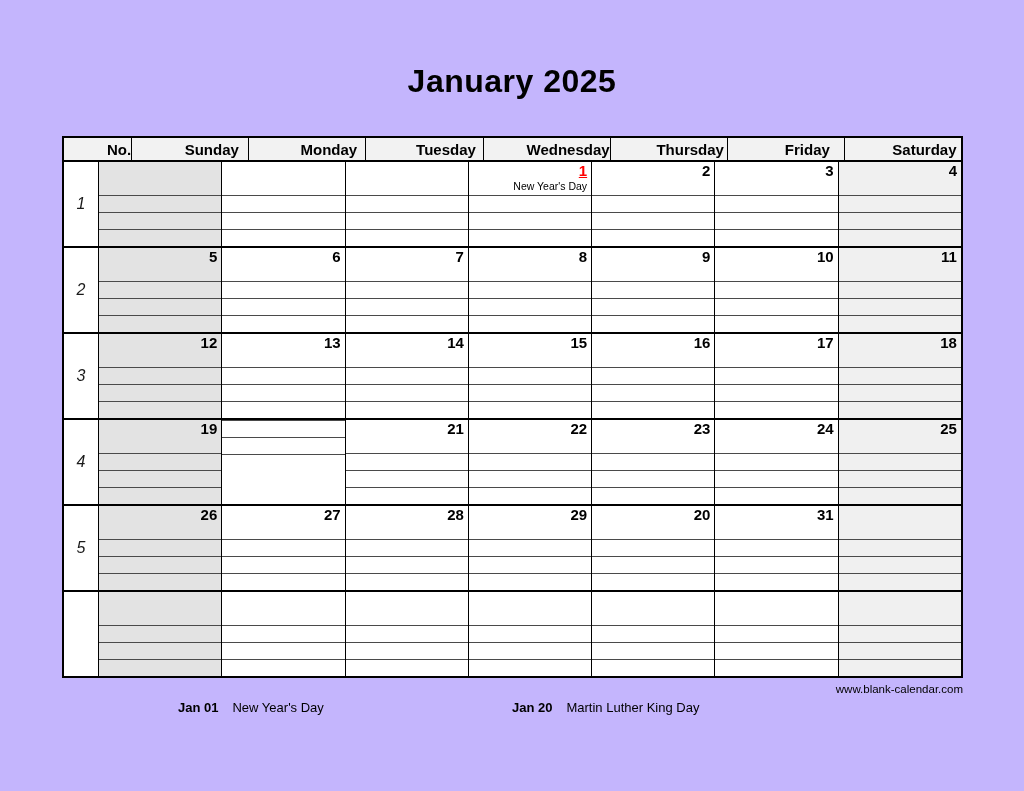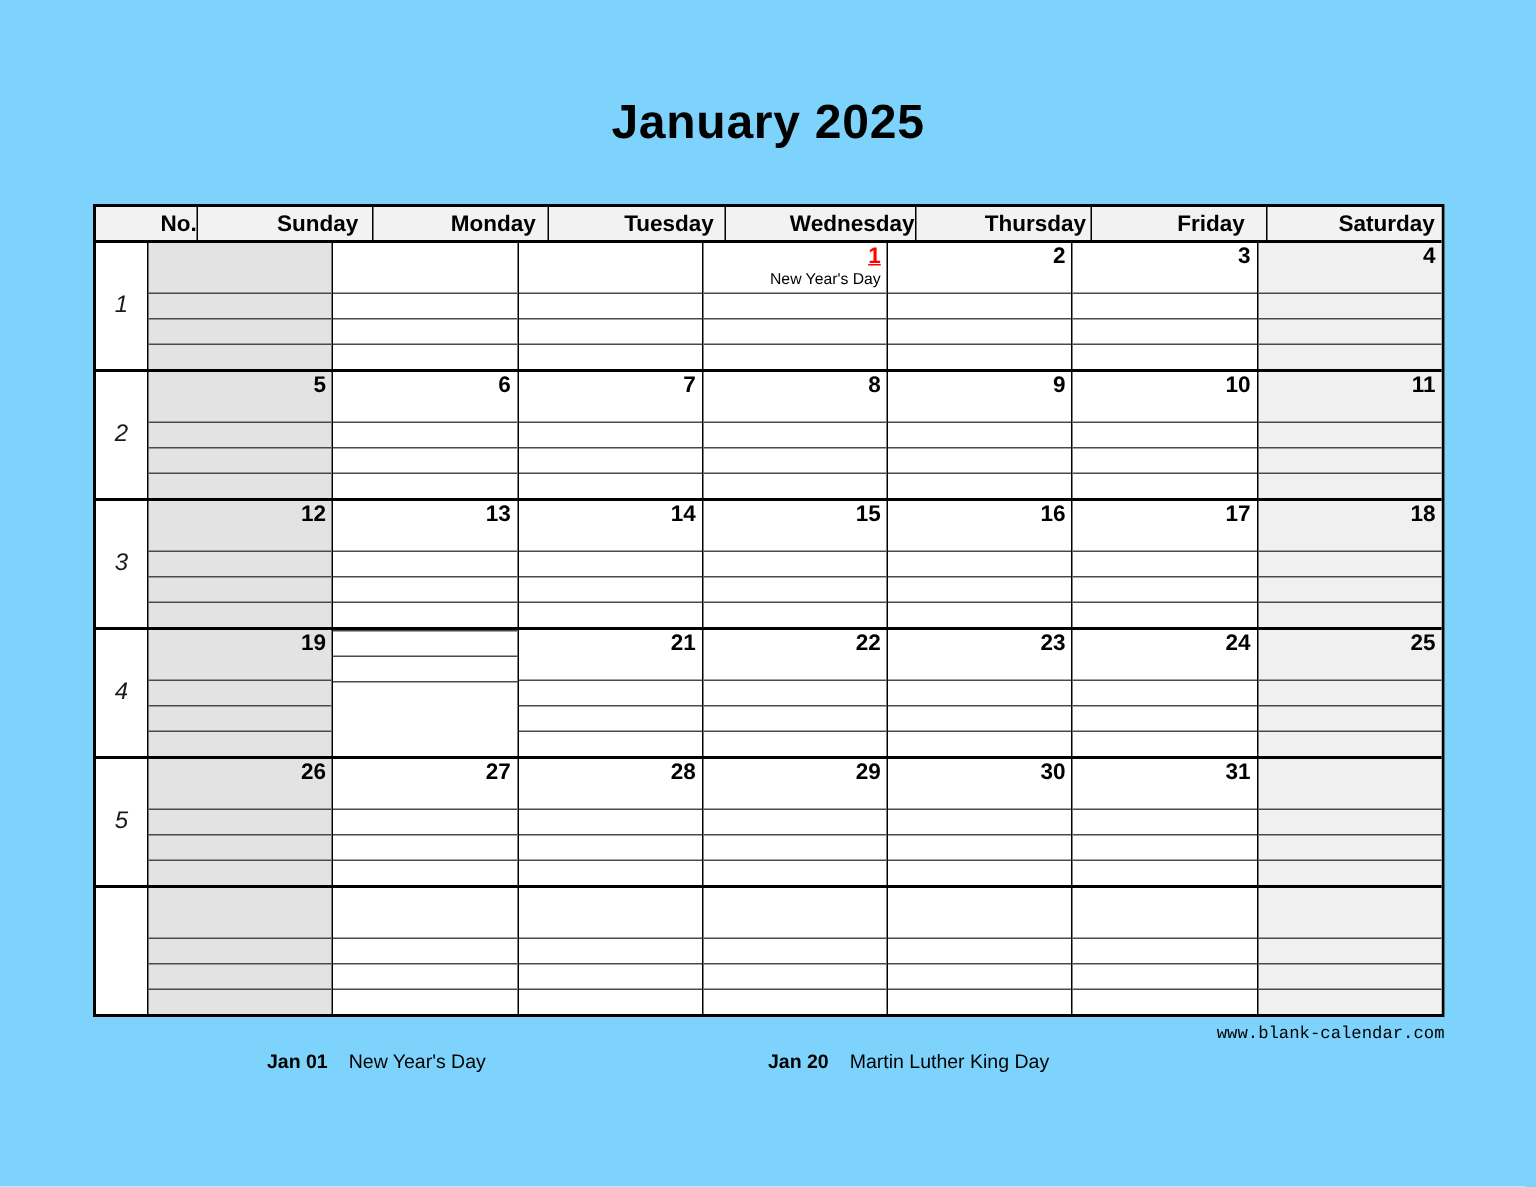--- a/index.html
+++ b/index.html
@@ -1,18 +1,18 @@
 <!DOCTYPE html>
 <html><head>
 <meta charset="utf-8">
 <style>
   html,body { margin:0; padding:0; }
   body { background:#ffffff; font-family:"Liberation Sans", sans-serif; }
   .page {
-    position:relative; width:1024px; height:791px; background:#7dd3fc;
+    position:relative; width:1024px; height:791px; background:#c4b5fd;
     overflow:hidden;
     --red:#ff0000; --sun:#e3e3e3; --sat:#f0f0f0; --head:#f2f2f2;
     --grid:#000000; --subline:#4a4a4a;
   }
   .title {
     position:absolute; top:63px; left:0; width:100%;
     text-align:center; font-size:32px; font-weight:bold; color:#000;
     margin:0; letter-spacing:0.5px;
   }
   .calendar {
@@ -47,21 +47,21 @@
   .date-area {
     height:33px; box-sizing:border-box; padding:0 4px 0 2px;
     text-align:right; overflow:hidden;
   }
   .date-num { font-weight:bold; font-size:15px; line-height:18px; color:#000; display:inline-block; }
   .date-num.red { color:var(--red); text-decoration:underline; }
   .holiday { font-size:10.5px; line-height:12px; color:#000; white-space:nowrap; }
   .wline { height:17px; box-sizing:border-box; border-top:1px solid var(--subline); }
   .website {
     position:absolute; top:683px; right:61px;
-    font-size:11.5px; color:#000;font-family:Liberation Mono, monospace;
+    font-size:11.5px; color:#000;
   }
   .legend-item { position:absolute; top:700px; font-size:13px; color:#000; }
   .legend-item .ldate { font-weight:bold; margin-right:14px;margin-top:47px; }
   .legend-item.first { left:178px; }
   .legend-item.second { left:512px; }
 </style>
 </head>
 <body>
 
 <div class="page" style="--red: #ff0000; --sun: #e3e3e3; --sat: #f0f0f0; --head: #f2f2f2; --grid: #000000; --subline: #4a4a4a;">
@@ -279,21 +279,21 @@
             <div class="wline"></div>
             <div class="wline"></div>
           </div>
           <div class="day-col">
             <div class="date-area"><span class="date-num">29</span></div>
             <div class="wline"></div>
             <div class="wline"></div>
             <div class="wline"></div>
           </div>
           <div class="day-col">
-            <div class="date-area"><span class="date-num">30</span></div>
+            <div class="date-area"><span class="date-num">20</span></div>
             <div class="wline"></div>
             <div class="wline"></div>
             <div class="wline"></div>
           </div>
           <div class="day-col">
             <div class="date-area"><span class="date-num">31</span></div>
             <div class="wline"></div>
             <div class="wline"></div>
             <div class="wline"></div>
           </div>

